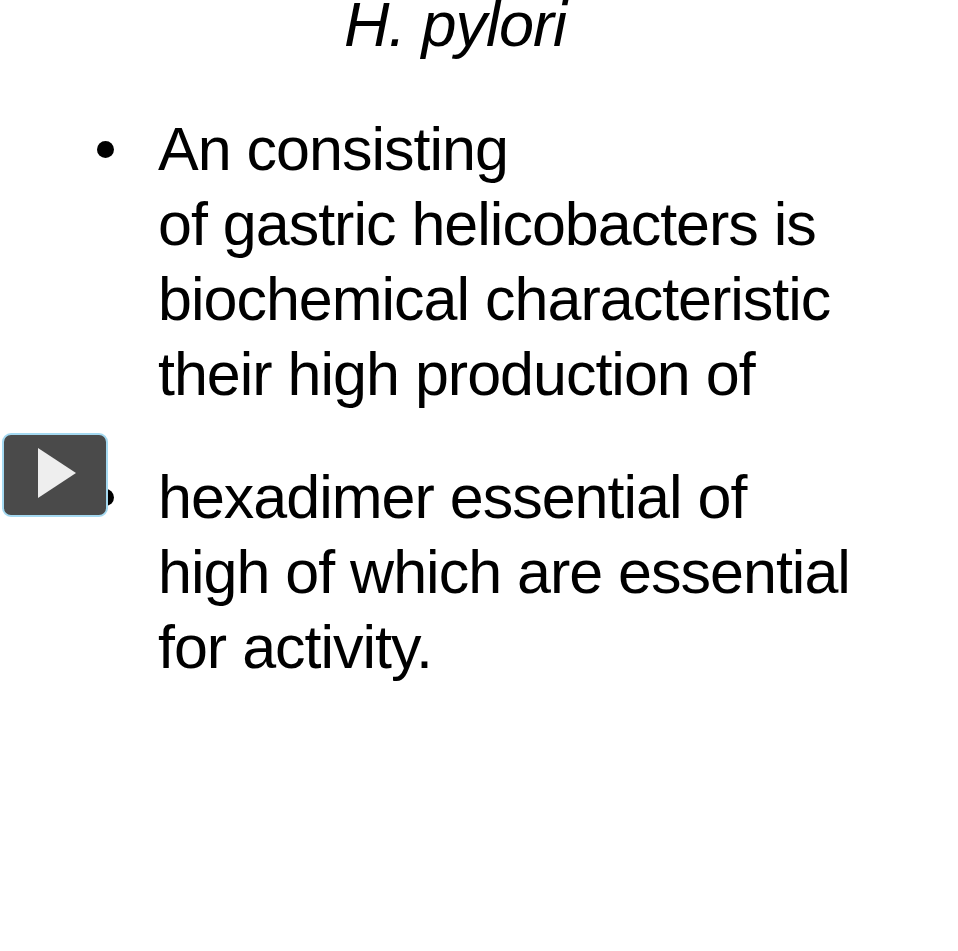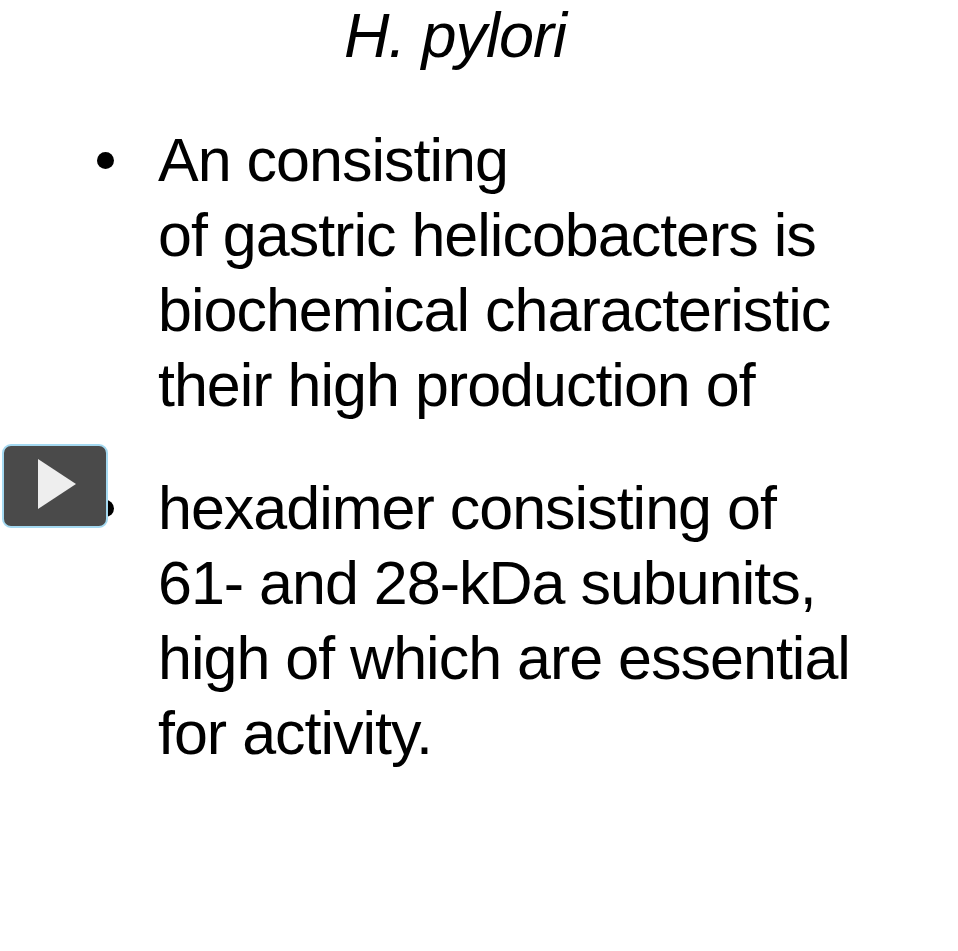--- a/index.html
+++ b/index.html
@@ -15,21 +15,20 @@
     background: var(--background);
     font-family: "Liberation Sans", sans-serif;
     color: var(--text);
   }
   .slide {
     position: relative;
     width: 958px;
     height: 789px;
     background: var(--background);
     overflow: hidden;
-    margin-top: 11px;
   }
   .slide-title {
     position: absolute;
     left: 344px;
     top: -12px;
     font-size: 63px;
     font-style: italic;
     line-height: 72px;
     letter-spacing: -1px;
     white-space: nowrap;
@@ -103,22 +102,21 @@
         <div>
           <div class="line"><span>An consisting</span></div>
           <div class="line"><span>of gastric helicobacters is</span></div>
           <div class="line"><span>biochemical characteristic</span></div>
           <div class="line"><span>their high production of</span></div>
         </div>
       </div>
       <div class="bullet-item">
         <span class="dot"></span>
         <div>
-          <div class="line"><span>hexadimer consisting of</span></div>
-          <div class="line"><span>61- and 28-kDa subunits,</span></div>
+          <div class="line"><span>hexadimer essential of</span></div>
           <div class="line"><span>high of which are essential</span></div>
           <div class="line"><span>for activity.</span></div>
         </div>
       </div>
     </div>
 
   <div class="play-button">
     <span class="play-tri"></span>
   </div>
 

